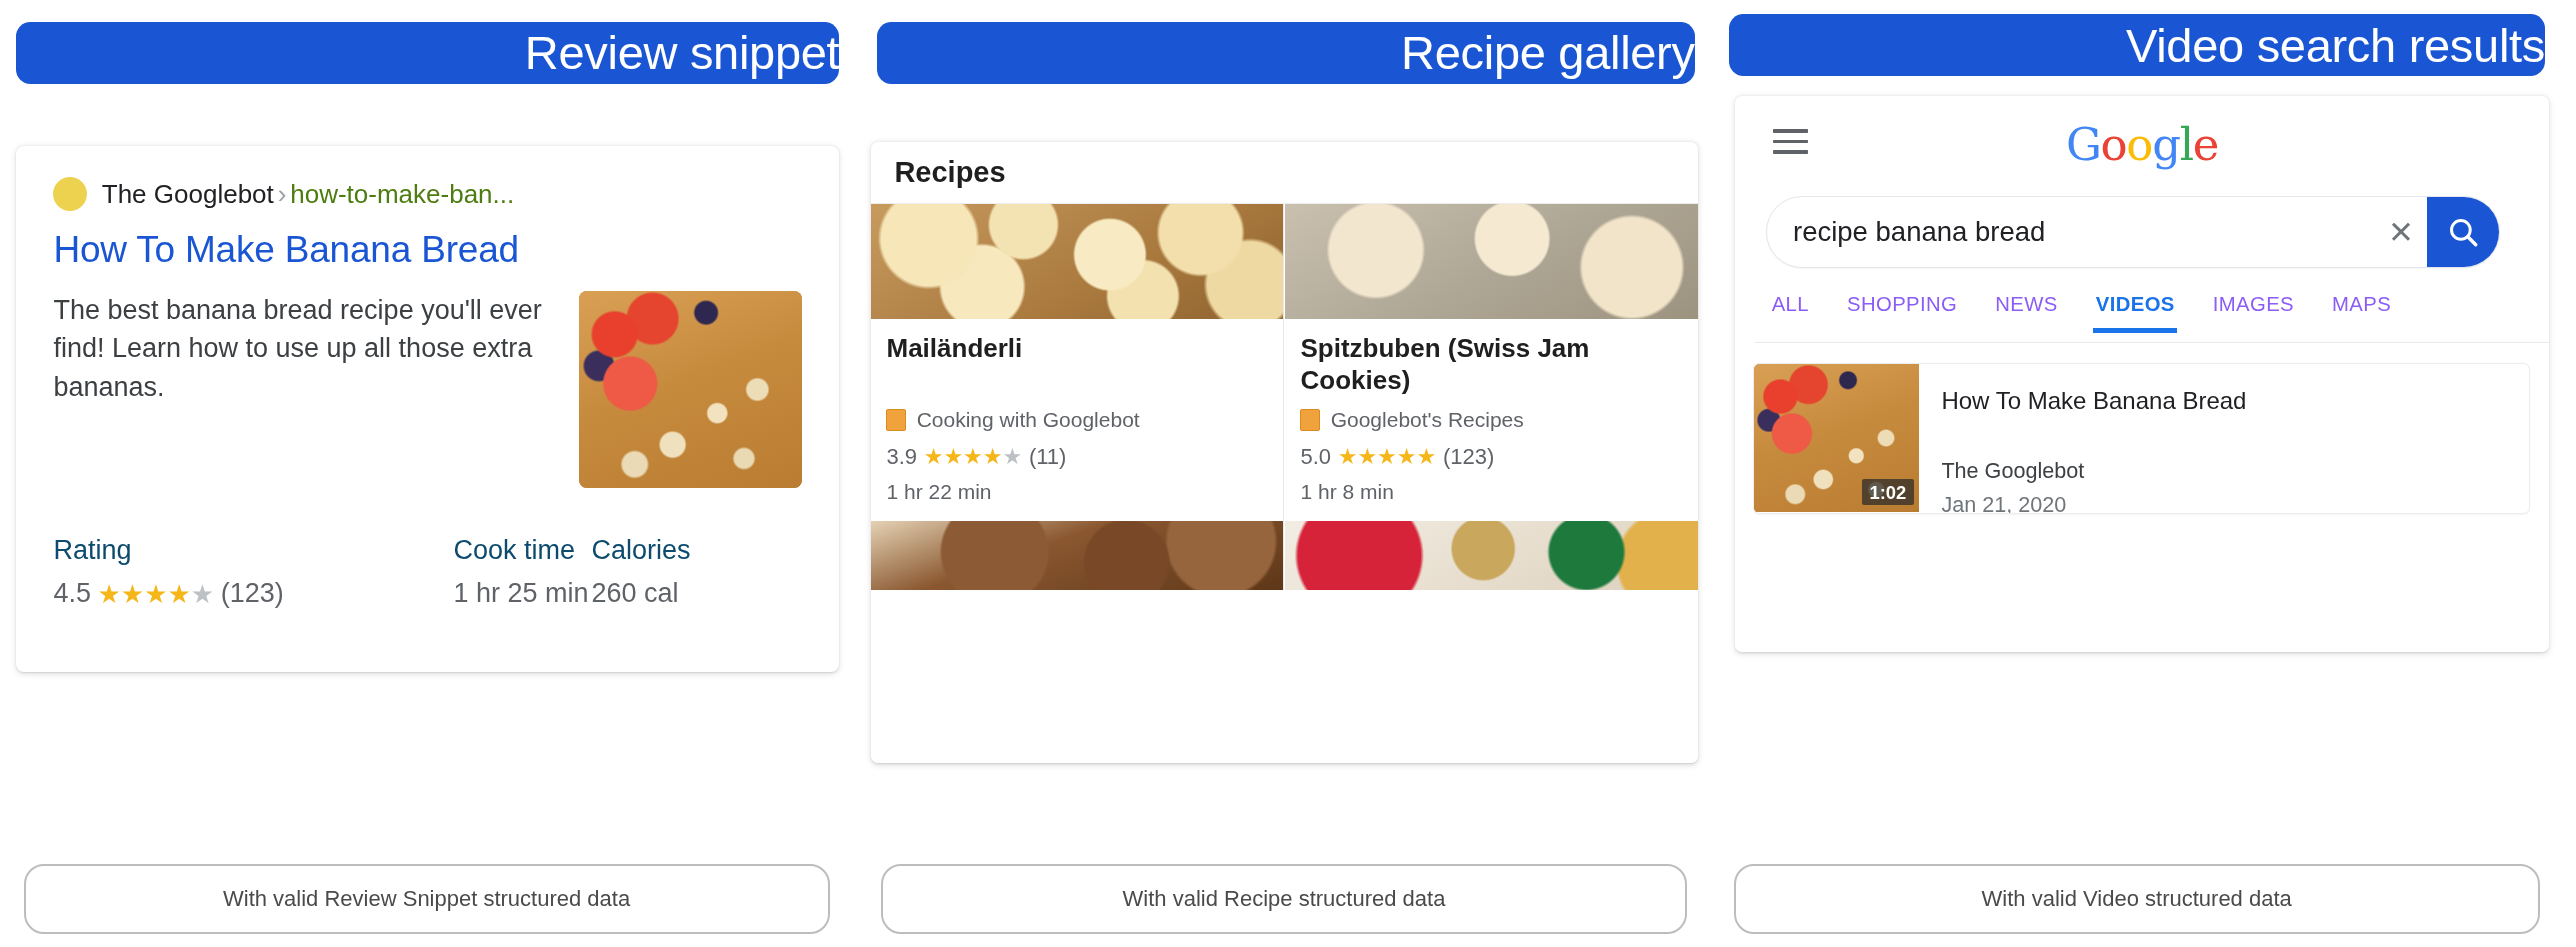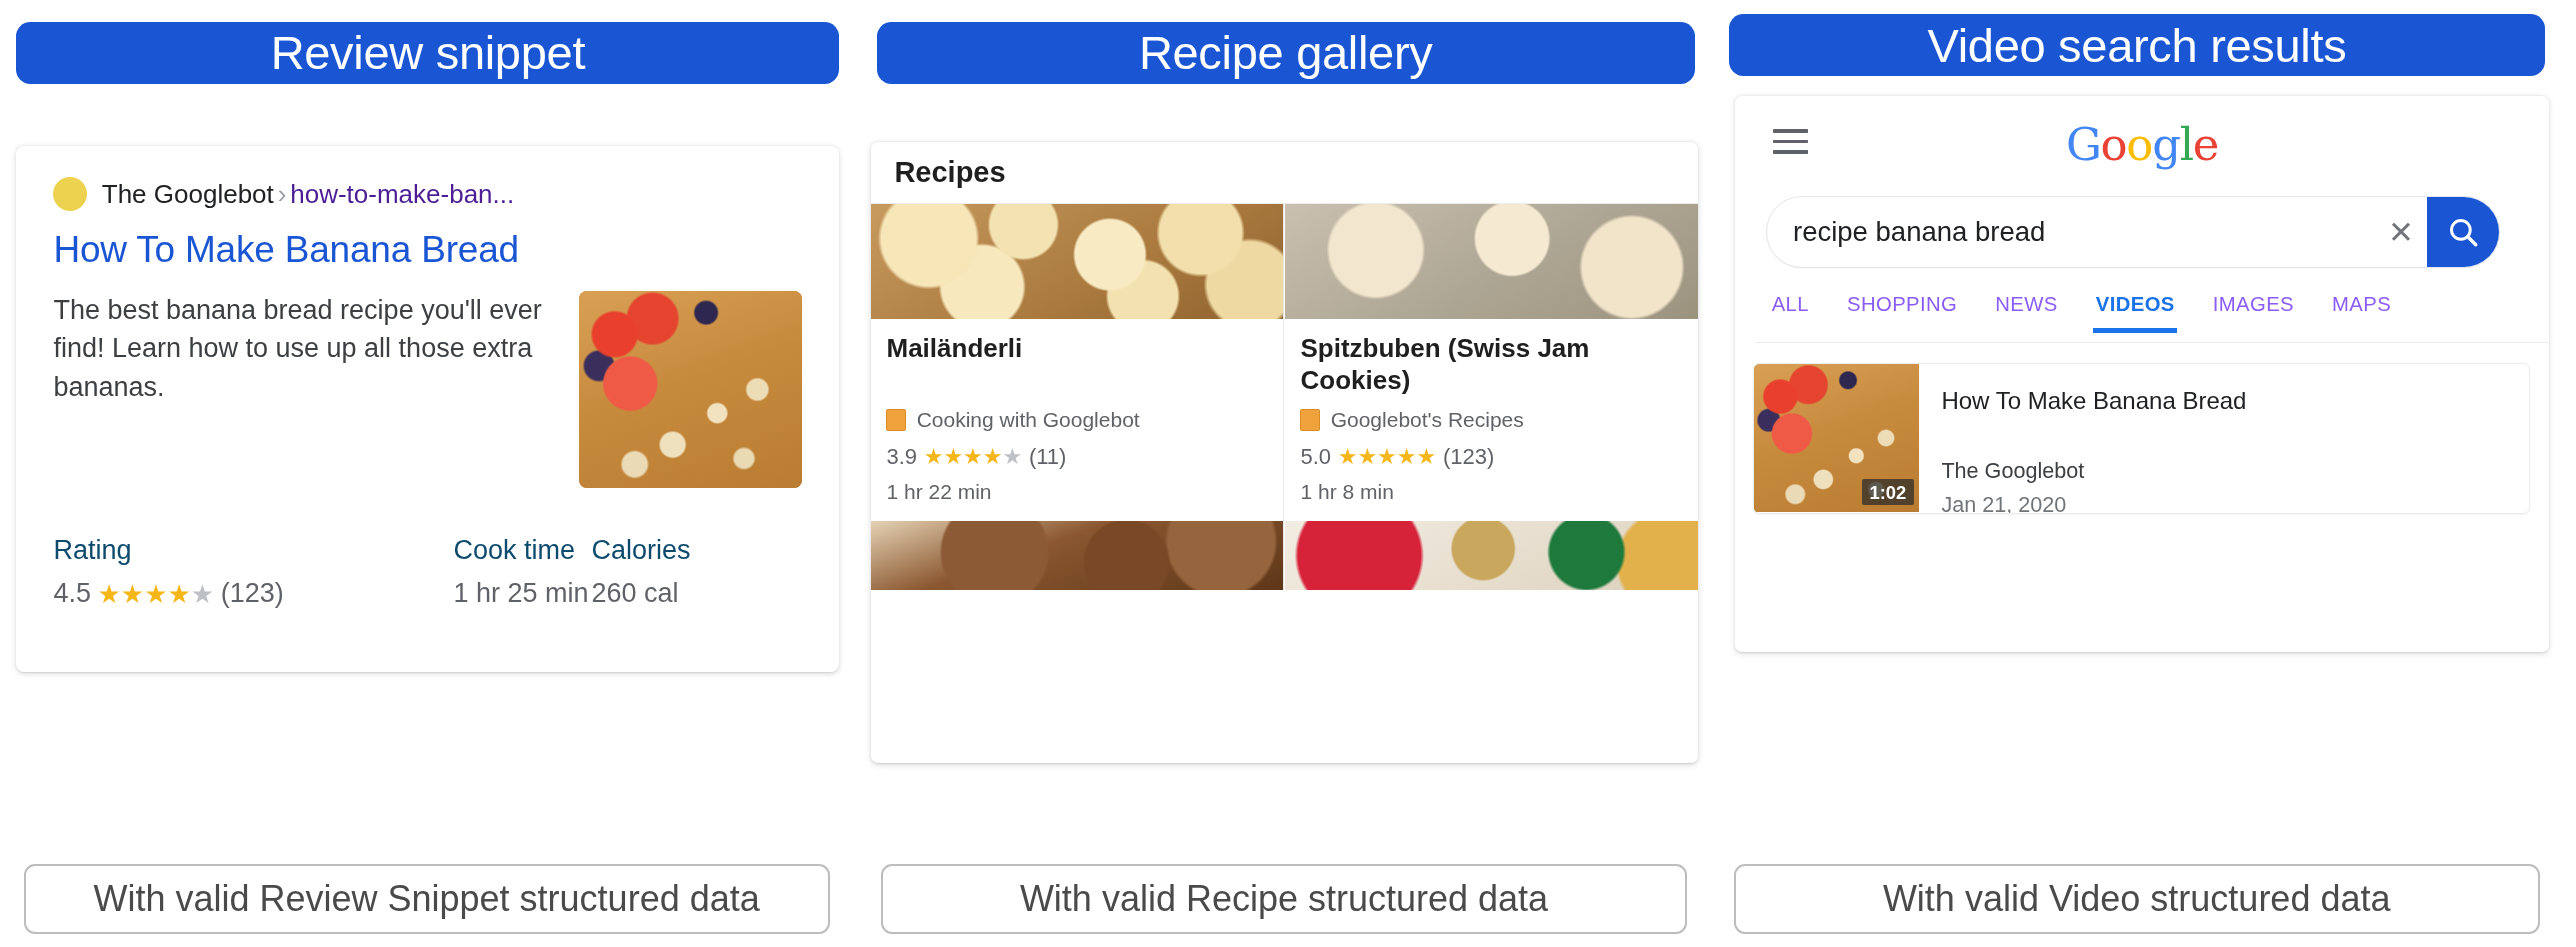--- a/index.html
+++ b/index.html
@@ -29,42 +29,42 @@
   .col-3 { width: 852px; }
 
   
   .header-pill {
     position: absolute;
     background: #1A56D4;
     border-radius: 14.4px;
     color: #ffffff;
     display: flex;
     align-items: center;
-    justify-content: center;
+    justify-content: flex-end;
     font-size: 47px;
     font-weight: 400;
     letter-spacing: -0.3px;
     line-height: 1;
   }
   .hp1 { left: 16.4px;  top: 21.6px; width: 823px; height: 62px; }
   .hp2 { left: 17.7px;  top: 21.6px; width: 818px; height: 62px; }
   .hp3 { left: 11px;  top: 14.4px; width: 816px; height: 62px; }
 
   
   .caption-box {
     position: absolute;
     bottom: 13.8px;
     border: 2px solid #BDBDBD;
-    border-radius: 11px;
+    border-radius: 20px;
     background: #ffffff;
     display: flex;
     align-items: center;
     justify-content: center;
     color: #4A4A4A;
-    font-size: 36px;
+    font-size: 22px;
     font-weight: 400;
     height: 70px;
   }
   .cb1 { left: 23.6px; width: 806px; }
   .cb2 { left: 22px; width: 806px; }
   .cb3 { left: 15.7px; width: 806px; }
 
   
   .review-card {
     position: absolute;
@@ -78,21 +78,21 @@
   .breadcrumb-row { display: flex; align-items: center; gap: 14.4px; }
   .favicon-dot {
     width: 34px; height: 34px; border-radius: 50%;
     background: #EDD24F; flex: 0 0 34px;
   }
   .breadcrumb-text {
     font-size: 26px; color: #202124; font-weight: 400;
     white-space: nowrap;
   }
   .breadcrumb-text .sep { color: #9AA0A6; padding: 0 3.9px; }
-  .breadcrumb-text .path { color: #4c1d95; }
+  .breadcrumb-text .path { color: #4d7c0f; }
   .result-title {
     margin-top: 18.4px;
     font-size: 37px;
     color: #1A56D4;
     font-weight: 400;
     letter-spacing: -0.2px;
   }
   .snippet-row { display: flex; margin-top: 19.7px; gap: 0; }
   .snippet-text {
     font-size: 27px; line-height: 1.42; color: #3C4043;

